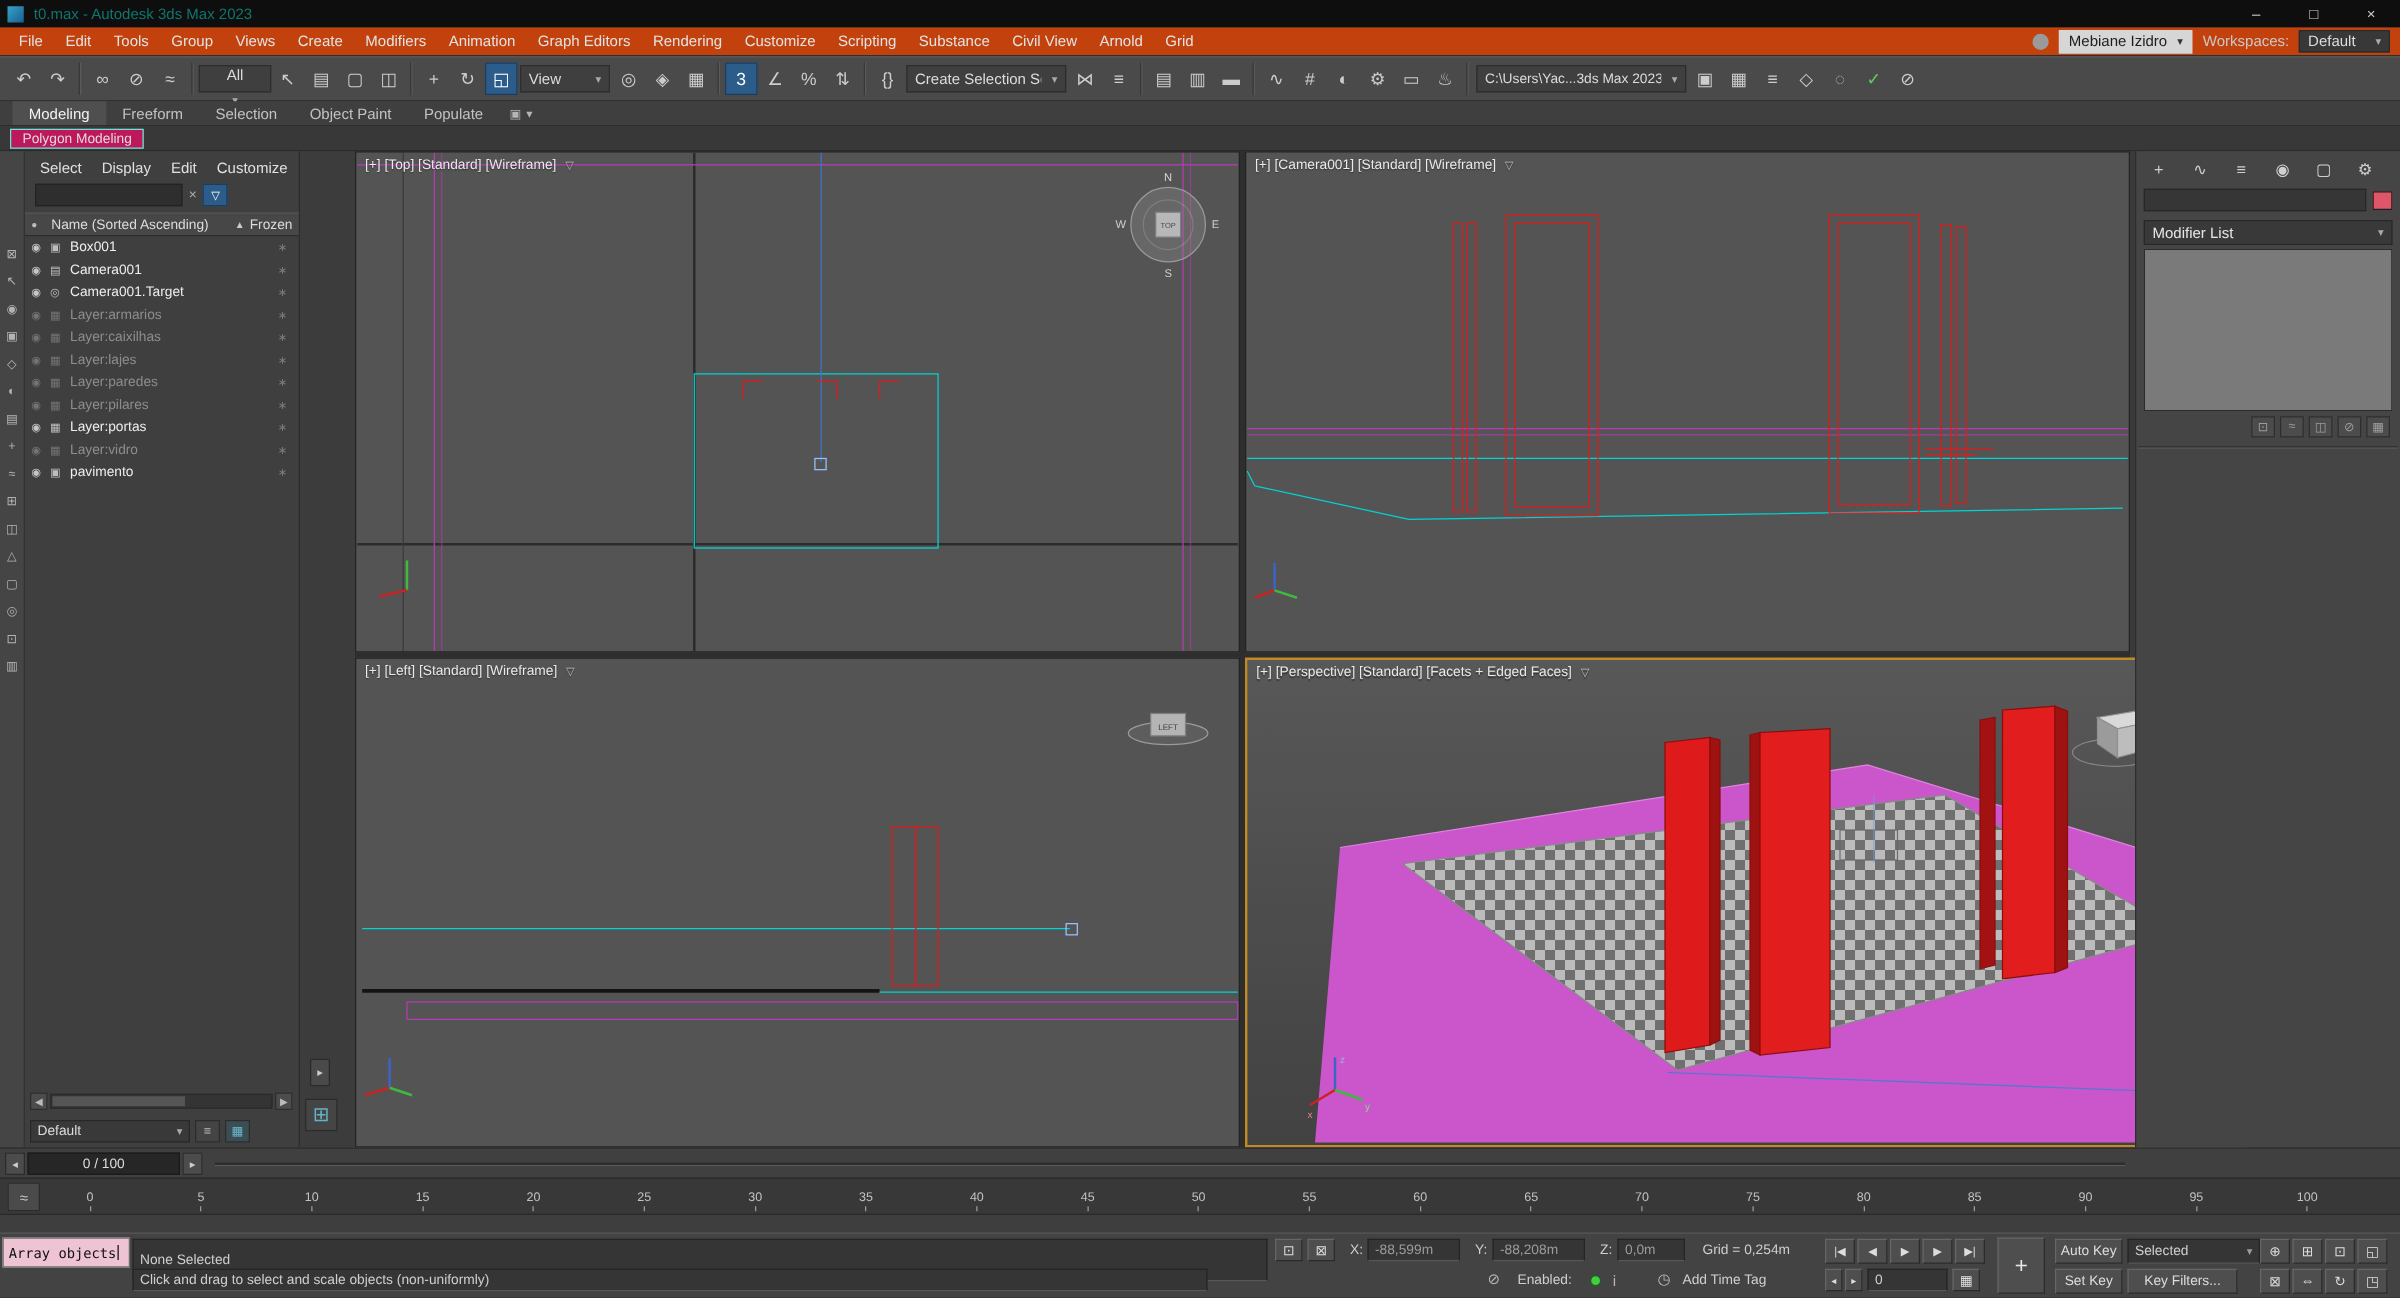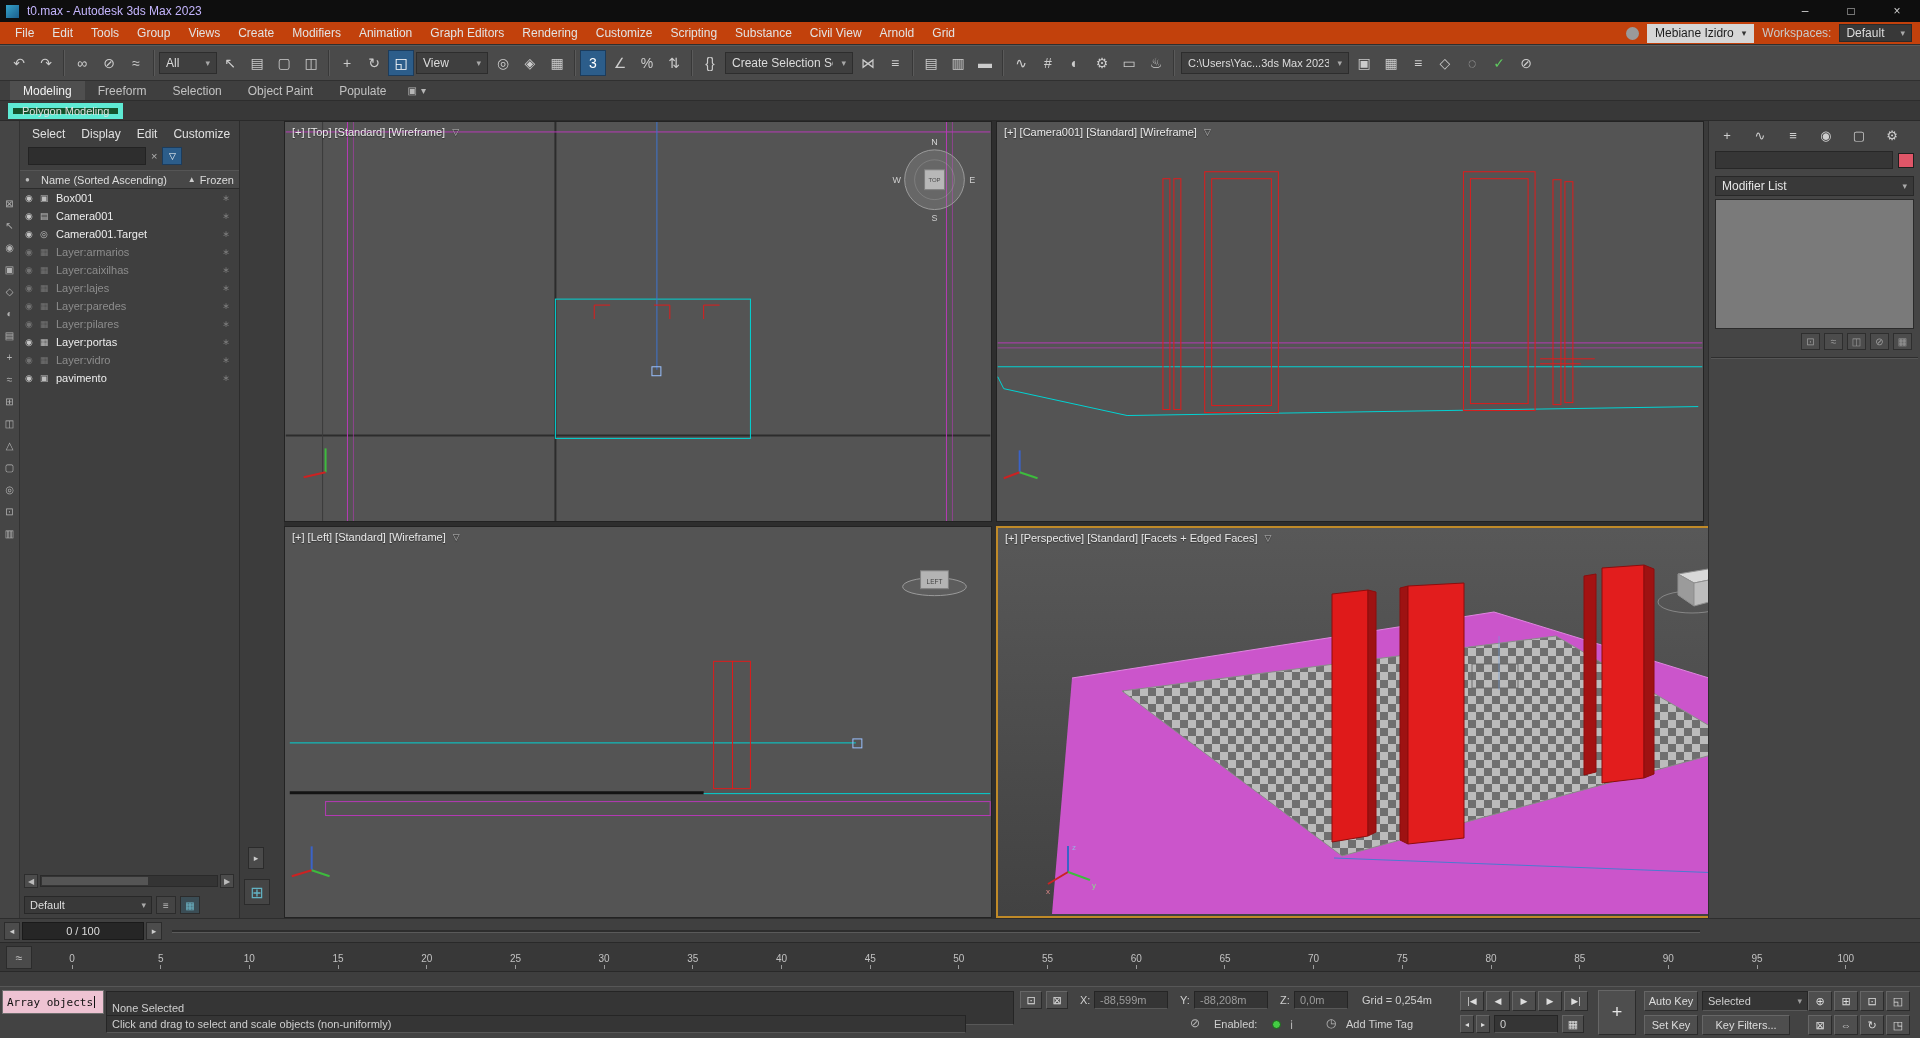--- a/index.html
+++ b/index.html
@@ -3,21 +3,21 @@
 <meta charset="utf-8">
 <style>
 *{margin:0;padding:0;box-sizing:border-box;}
 html,body{width:1920px;height:1038px;overflow:hidden;background:#333;}
 body,#root{font-family:"Liberation Sans",sans-serif;font-size:12px;color:#d6d6d6;}
 #root{position:relative;width:1920px;height:1038px;background:#424242;}
 
 
 .titlebar{position:absolute;left:0;top:0;width:100%;height:22px;background:#0e0e0e;display:flex;align-items:center;padding-left:6px;}
 .app-logo{width:13px;height:13px;margin-right:8px;background:linear-gradient(135deg,#35a3c9,#1b5e8e);}
-.title-text{color:#c4b5fd;font-size:12px;}
+.title-text{color:#0f766e;font-size:12px;}
 .win-btns{margin-left:auto;display:flex;height:100%;}
 .win-btn{width:46px;height:100%;display:flex;align-items:center;justify-content:center;color:#cfcfcf;font-size:12px;}
 
 
 .menubar{position:absolute;left:0;top:22px;width:100%;height:23px;background:#c2410c;border-bottom:1px solid #2f2f2f;display:flex;align-items:center;padding-left:6px;}
 .menu-item{padding:0 9px;color:#e3e3e3;}
 .menubar-right{margin-left:auto;display:flex;align-items:center;gap:8px;padding-right:8px;}
 .avatar{width:13px;height:13px;border-radius:50%;background:#9a9a9a;}
 .user-chip{background:#d6d6d6;color:#1d1d1d;height:19px;display:flex;align-items:center;gap:8px;padding:0 8px;}
 .user-chip .arr{font-size:9px;color:#333;}
@@ -34,21 +34,21 @@
 .tb-sep{width:2px;height:26px;border-left:1px solid #383838;border-right:1px solid #5a5a5a;margin:0 4px;}
 .tb-combo{height:22px;background:#3f3f3f;border:1px solid #2d2d2d;display:flex;align-items:center;gap:8px;padding:0 6px;color:#dcdcdc;white-space:nowrap;}
 .tb-combo .arr{font-size:9px;color:#a8a8a8;}
 
 
 .ribbon-tabs{position:absolute;left:0;top:81px;width:100%;height:20px;background:#3f3f3f;border-bottom:1px solid #2d2d2d;display:flex;align-items:stretch;padding-left:10px;}
 .rtab{display:flex;align-items:center;padding:0 13px;color:#c2c2c2;}
 .rtab.active{background:#4f4f4f;color:#f2f2f2;}
 .ribbon-extra{display:flex;align-items:center;gap:4px;margin-left:8px;color:#b5b5b5;font-size:10px;}
 .ribbon-panelrow{position:absolute;left:0;top:101px;width:100%;height:20px;background:#383838;border-bottom:1px solid #2a2a2a;display:flex;align-items:center;padding-left:8px;}
-.pm-btn{background:#14532d;border:5px solid #5eead4;height:16px;display:flex;align-items:center;padding:0 9px;color:#dedede;font-size:11px;}
+.pm-btn{background:#be185d;border:1px solid #5eead4;height:16px;display:flex;align-items:center;padding:0 9px;color:#dedede;font-size:11px;}
 
 
 .main{position:absolute;left:0;top:121px;width:100%;height:797px;background:#3a3a3a;}
 .left-strip{position:absolute;left:0;top:0;width:20px;height:100%;background:#454545;border-right:1px solid #323232;display:flex;flex-direction:column;align-items:center;padding-top:74px;gap:6px;}
 .ls-icon{width:16px;height:16px;display:flex;align-items:center;justify-content:center;color:#b3b3b3;font-size:10px;}
 
 
 .explorer{position:absolute;left:20px;top:0;width:220px;height:100%;background:#3f3f3f;border-right:1px solid #2c2c2c;}
 .exp-menus{display:flex;padding:6px 2px 5px 4px;color:#e0e0e0;}
 .exp-menu{padding:0 8px;}
@@ -192,21 +192,21 @@
         <span class="tbi">↶</span>
         <span class="tbi">↷</span>
       </span>
     <span class="tb-sep"></span>
     <span class="tb-run">
         <span class="tbi">∞</span>
         <span class="tbi">⊘</span>
         <span class="tbi">≈</span>
       </span>
     <span class="tb-sep"></span>
-    <span class="tb-combo" style="width:58px;justify-content:space-between;">
+    <span class="tb-combo" style="width:58px;justify-content:space-between;flex-direction:column;">
       <span>All</span>
       <span class="arr">▾</span>
     </span>
     <span class="tb-run">
         <span class="tbi">↖</span>
         <span class="tbi">▤</span>
         <span class="tbi">▢</span>
         <span class="tbi">◫</span>
       </span>
     <span class="tb-sep"></span>

